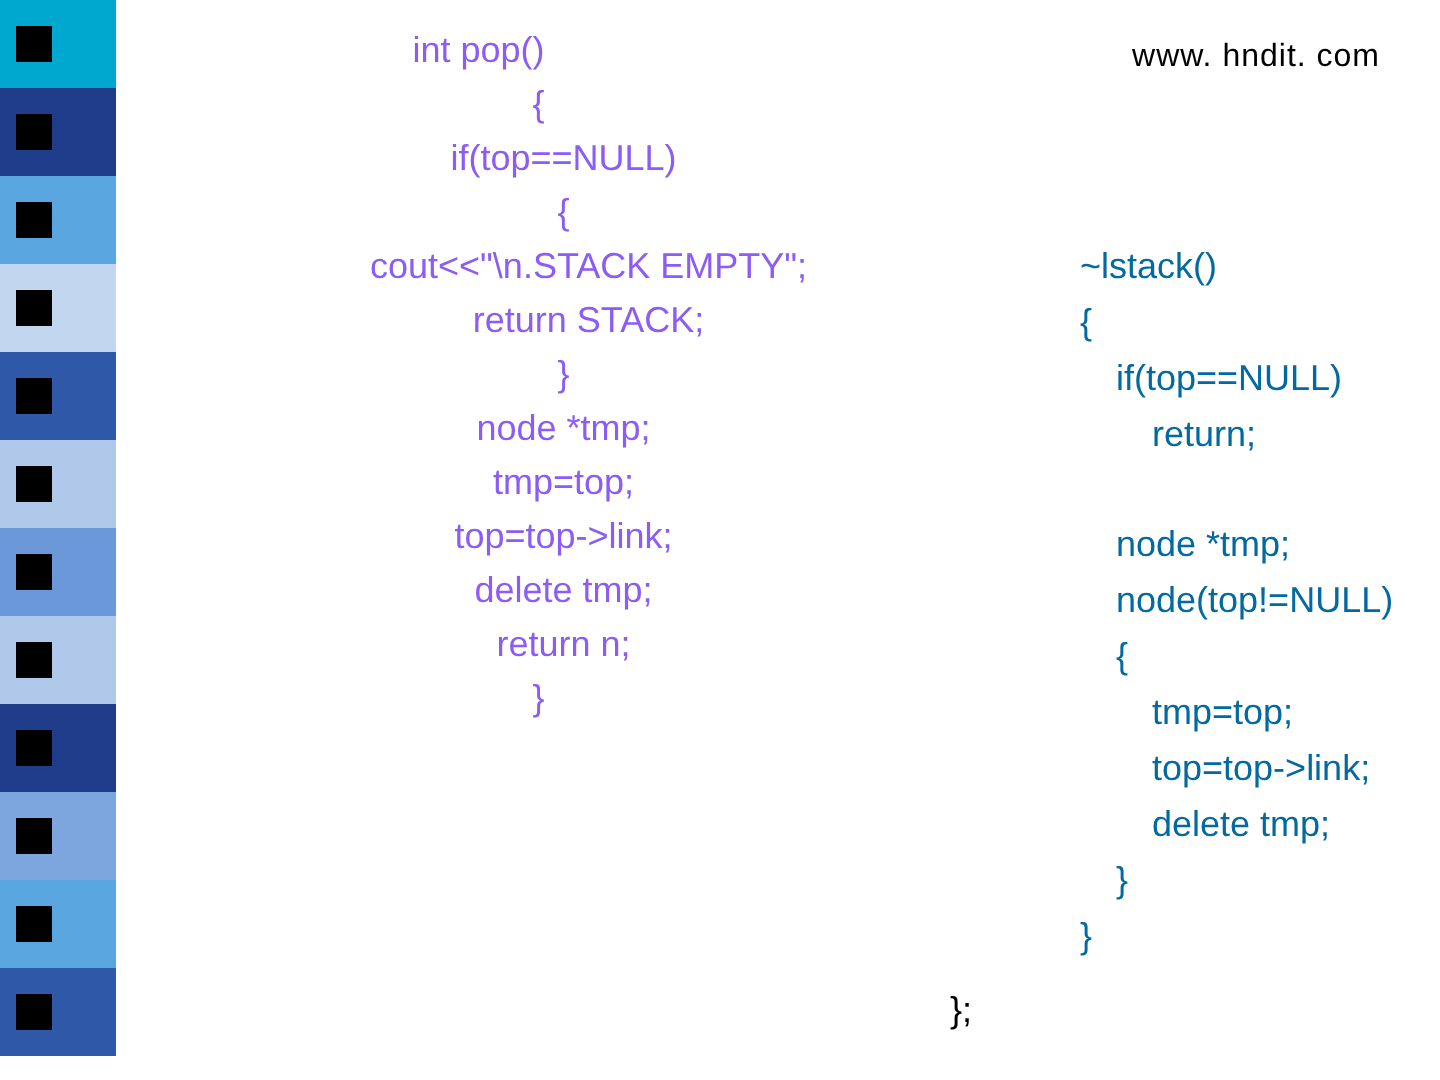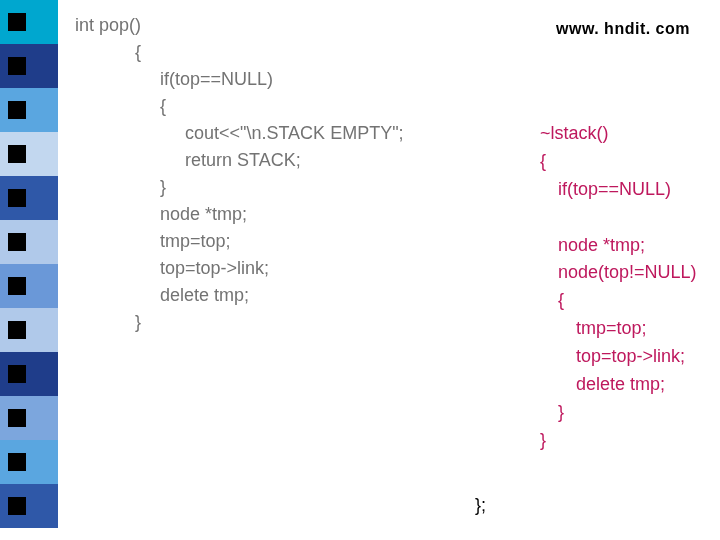--- a/index.html
+++ b/index.html
@@ -32,50 +32,50 @@
     height: 18px;
     background: #000;
     margin-right: 2px;
   }
   .content {
     position: absolute;
     left: 75px;
     top: 12px;
     font-size: 18px;
     line-height: 1.5;
-    color: #737373;
+    color: #8b5cf6;
+    text-align: center;
   }
   .content .indent0 { padding-left: 0; }
   .content .indent1 { padding-left: 60px; }
   .content .indent2 { padding-left: 85px; }
   .content .indent3 { padding-left: 110px; }
   .right-col {
     position: absolute;
     left: 540px;
     top: 120px;
     font-size: 18px;
     line-height: 1.55;
-    color: #be185d;
+    color: #0369a1;
   }
   .right-col .r0 { padding-left: 0; }
   .right-col .r1 { padding-left: 18px; }
   .right-col .r2 { padding-left: 36px; }
   .semicolon {
     position: absolute;
     left: 475px;
     top: 495px;
     font-size: 18px;
   }
   .url {
     position: absolute;
     right: 30px;
     top: 20px;
     font-size: 16px;
     letter-spacing: 0.5px;
-    font-weight: bold;
   }
 </style>
 </head>
 <body>
 
 <div class="sidebar">
   <div class="bullet-block" style="background:#00a7cf">
       <div class="bullet-sq"></div>
     </div>
   <div class="bullet-block" style="background:#1f3d8a">
@@ -121,27 +121,29 @@
   <div class="indent1">{</div>
   <div class="indent2">if(top==NULL)</div>
   <div class="indent2">{</div>
   <div class="indent3">cout&lt;&lt;"\n.STACK EMPTY";</div>
   <div class="indent3">return STACK;</div>
   <div class="indent2">}</div>
   <div class="indent2">node *tmp;</div>
   <div class="indent2">tmp=top;</div>
   <div class="indent2">top=top-&gt;link;</div>
   <div class="indent2">delete tmp;</div>
+  <div class="indent2">return n;</div>
   <div class="indent1">}</div>
 </div>
 
 <div class="right-col">
   <div class="r0">~lstack()</div>
   <div class="r0">{</div>
   <div class="r1">if(top==NULL)</div>
+  <div class="r2">return;</div>
   <div class="r1">&nbsp;</div>
   <div class="r1">node *tmp;</div>
   <div class="r1">node(top!=NULL)</div>
   <div class="r1">{</div>
   <div class="r2">tmp=top;</div>
   <div class="r2">top=top-&gt;link;</div>
   <div class="r2">delete tmp;</div>
   <div class="r1">}</div>
   <div class="r0">}</div>
 </div>

